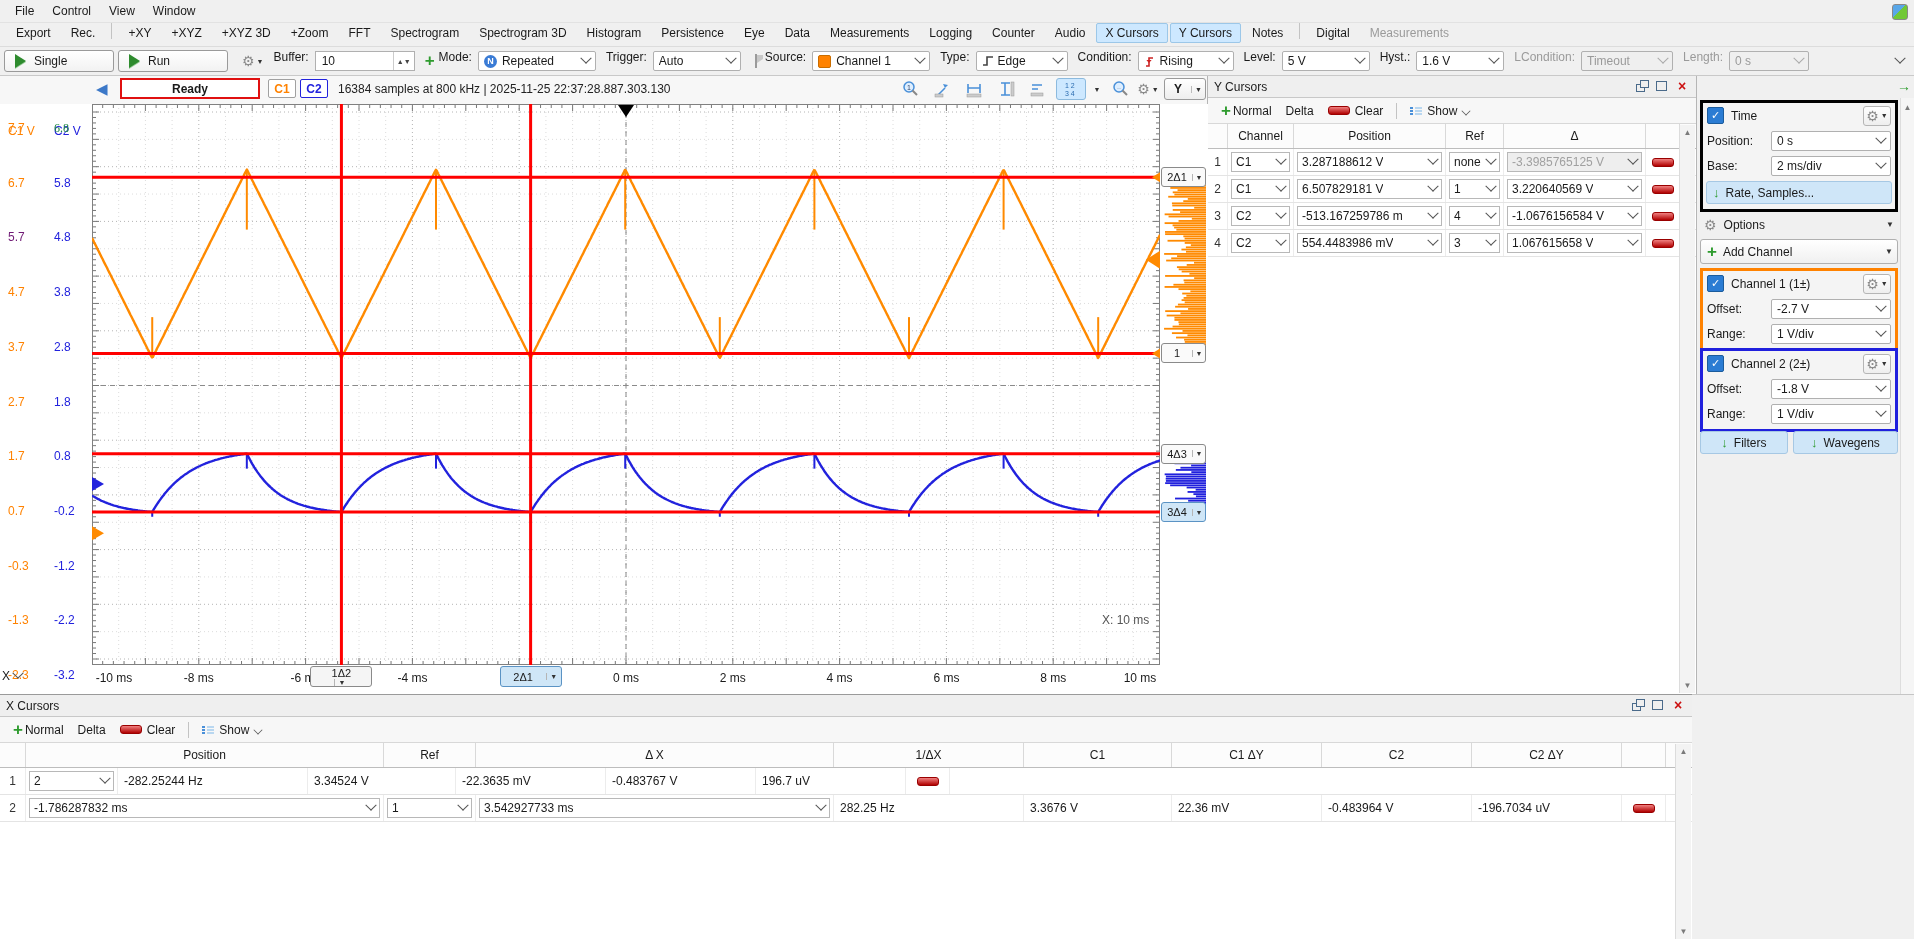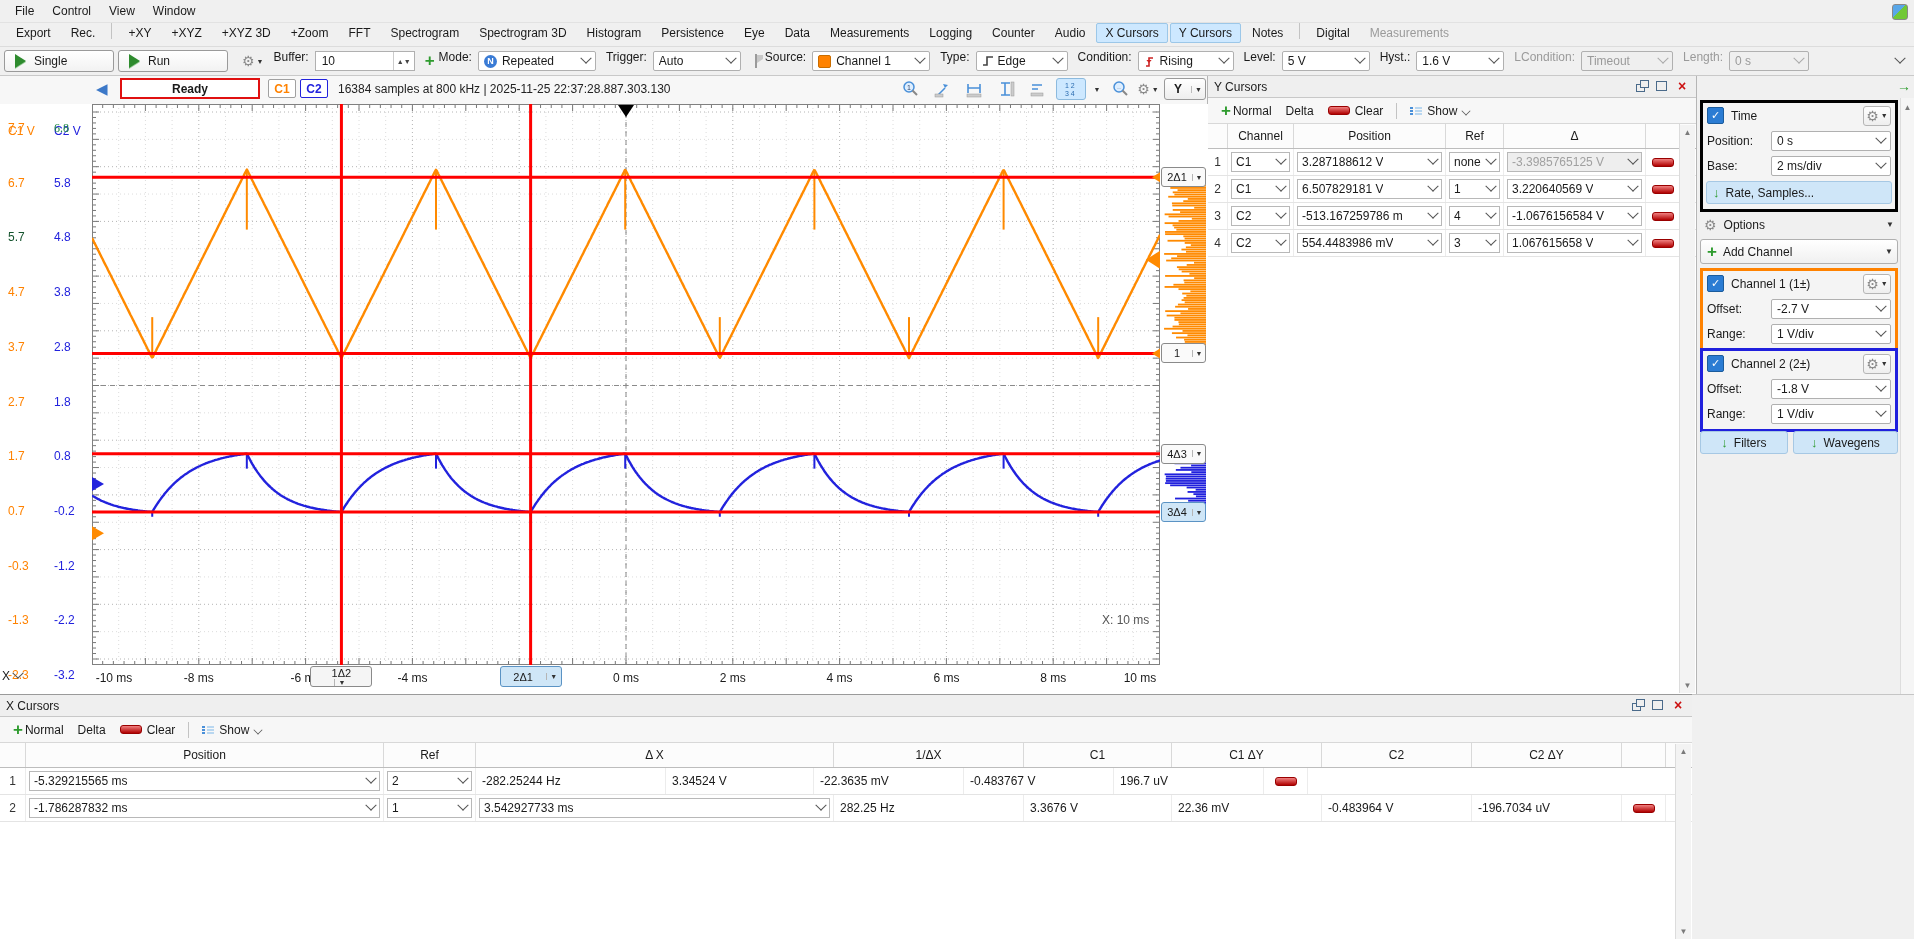--- a/index.html
+++ b/index.html
@@ -298,21 +298,21 @@
       <span class="dd">▼</span>
     </div>
   </div>
 
   <div id="plot-wrap">
     <div id="axis-col">
       <span class="ax-title" style="left:8px;color:#ff8200">C1 V</span>
       <span class="ax-title" style="left:54px;color:#2222dd">C2 V</span>
     <span class="ax-lab" style="left: 8px; top: 1px; color: rgb(255, 130, 0);">7.7</span>
         <span class="ax-lab" style="left: 8px; top: 55.7px; color: rgb(255, 130, 0);">6.7</span>
-        <span class="ax-lab" style="left: 8px; top: 110.4px; color: #14532d;">5.7</span>
+        <span class="ax-lab" style="left: 8px; top: 110.4px; color: #701a75;">5.7</span>
         <span class="ax-lab" style="left: 8px; top: 165.1px; color: rgb(255, 130, 0);">4.7</span>
         <span class="ax-lab" style="left: 8px; top: 219.8px; color: rgb(255, 130, 0);">3.7</span>
         <span class="ax-lab" style="left: 8px; top: 274.5px; color: rgb(255, 130, 0);">2.7</span>
         <span class="ax-lab" style="left: 8px; top: 329.2px; color: rgb(255, 130, 0);">1.7</span>
         <span class="ax-lab" style="left: 8px; top: 383.9px; color: rgb(255, 130, 0);">0.7</span>
         <span class="ax-lab" style="left: 8px; top: 438.6px; color: rgb(255, 130, 0);">-0.3</span>
         <span class="ax-lab" style="left: 8px; top: 493.3px; color: rgb(255, 130, 0);">-1.3</span>
         <span class="ax-lab" style="left: 8px; top: 548px; color: rgb(255, 130, 0);">-2.3</span>
         <span class="ax-lab" style="left: 54px; top: 1px; color: #15803d; font-family: Liberation Serif, serif;">6.8</span>
         <span class="ax-lab" style="left: 54px; top: 55.7px; color: rgb(34, 34, 221);">5.8</span>
@@ -1296,26 +1296,20 @@
         <span class="hc" style="width: 358px;">Δ X</span>
         <span class="hc" style="width: 190px;">1/ΔX</span>
         <span class="hc" style="width: 148px;">C1</span>
         <span class="hc" style="width: 150px;">C1 ΔY</span>
         <span class="hc" style="width: 150px;">C2</span>
         <span class="hc" style="width: 150px;">C2 ΔY</span>
         <span class="hc" style="width: 44px;"></span>
       </div>
       <div class="trow">
         <span class="tc rownum" style="width: 26px;">1</span>
-        <span class="tc" style="width: 358px;">
-          <span class="cellcombo">
-            <span class="cv">-5.329215565 ms</span>
-            <span class="chev"></span>
-          </span>
-        </span>
         <span class="tc" style="width: 92px;">
           <span class="cellcombo">
             <span class="cv">2</span>
             <span class="chev"></span>
           </span>
         </span>
         <span class="tc plain" style="width: 190px;">-282.25244 Hz</span>
         <span class="tc plain" style="width: 148px;">3.34524 V</span>
         <span class="tc plain" style="width: 150px;">-22.3635 mV</span>
         <span class="tc plain" style="width: 150px;">-0.483767 V</span>

